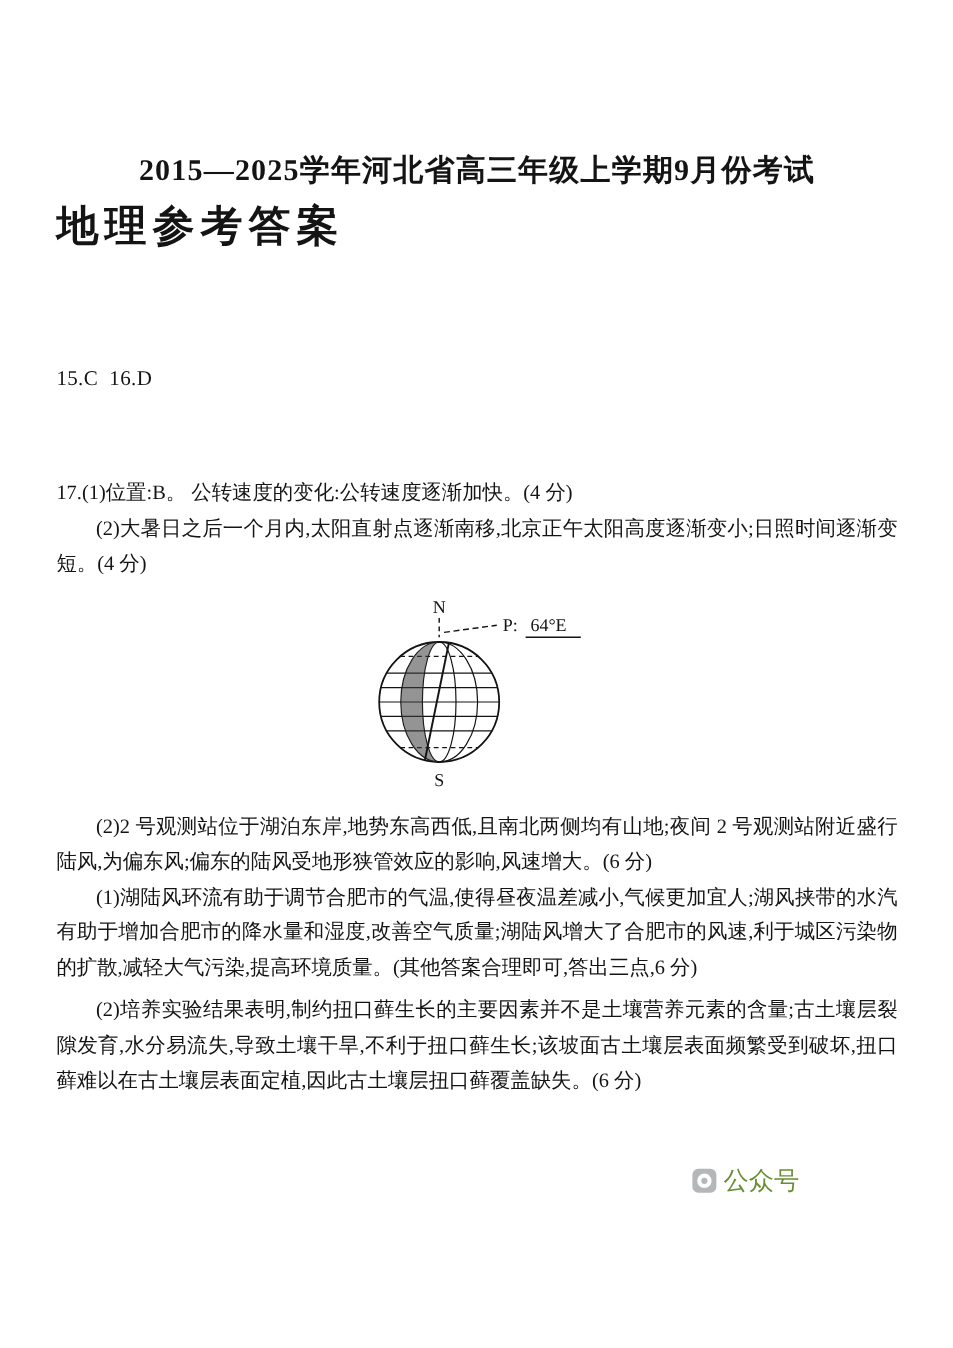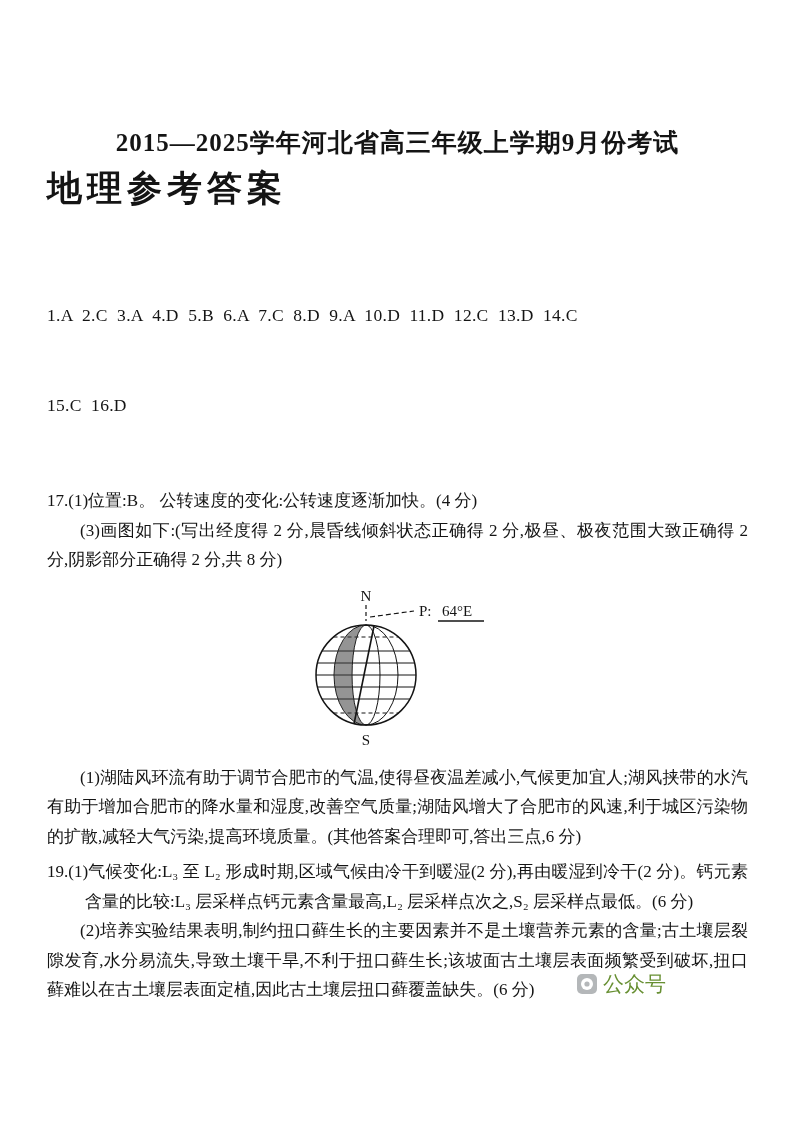--- a/index.html
+++ b/index.html
@@ -78,27 +78,26 @@
 </style>
 </head>
 <body>
 
 <div class="sheet">
 
   <div class="title">2015—2025学年河北省高三年级上学期9月份考试</div>
   <div class="subtitle">地理参考答案</div>
 
   <div class="answers">
-    <div>1.A  2.C  3.A  4.D  5.B  6.A  7.C  8.D  9.A  10.D  11.D  12.C  13.D  14.C</div>
     <div>15.C  16.D</div>
   </div>
 
   <div class="qblock">
     <p class="para q-first">17.(1)位置:B。  公转速度的变化:公转速度逐渐加快。(4 分)</p>
-    <p class="para q-part">(3)画图如下:(写出经度得 2 分,晨昏线倾斜状态正确得 2 分,极昼、极夜范围大致正确得 2 分,阴影部分正确得 2 分,共 8 分)</p>
+    <p class="para q-part">(2)大暑日之后一个月内,太阳直射点逐渐南移,北京正午太阳高度逐渐变小;日照时间逐渐变短。(4 分)</p>
 
     <div class="diagram-wrap">
       <svg width="300" height="168" viewBox="0 0 300 168">
 
         <text x="118" y="16" text-anchor="middle">N</text>
 
         <line x1="118" y1="20" x2="118" y2="36" stroke="#141414" stroke-width="1.2" stroke-dasharray="4 3"></line>
 
         <line x1="122" y1="32" x2="166" y2="26" stroke="#141414" stroke-width="1.2" stroke-dasharray="5 3"></line>
 
@@ -122,25 +121,25 @@
         <path d="M118,40 A32,50 0 0 0 118,140 A14,50 0 0 1 118,40 Z" fill="#3c3c3c" fill-opacity="0.55" stroke="none"></path>
 
         <line x1="126" y1="41" x2="106" y2="139" stroke="#141414" stroke-width="1.6"></line>
 
         <text x="118" y="160" text-anchor="middle">S</text>
       </svg>
     </div>
   </div>
 
   <div class="qblock">
+    <p class="para q-part">(2)2 号观测站位于湖泊东岸,地势东高西低,且南北两侧均有山地;夜间 2 号观测站附近盛行陆风,为偏东风;偏东的陆风受地形狭管效应的影响,风速增大。(6 分)</p>
     <p class="para q-part">(1)湖陆风环流有助于调节合肥市的气温,使得昼夜温差减小,气候更加宜人;湖风挟带的水汽有助于增加合肥市的降水量和湿度,改善空气质量;湖陆风增大了合肥市的风速,利于城区污染物的扩散,减轻大气污染,提高环境质量。(其他答案合理即可,答出三点,6 分)</p>
   </div>
 
   <div class="qblock">
-    <p class="para q-first">19.(1)气候变化:L₃ 至 L₂ 形成时期,区域气候由冷干到暖湿(2 分),再由暖湿到冷干(2 分)。钙元素含量的比较:L₃ 层采样点钙元素含量最高,L₂ 层采样点次之,S₂ 层采样点最低。(6 分)</p>
     <p class="para q-part">(2)培养实验结果表明,制约扭口藓生长的主要因素并不是土壤营养元素的含量;古土壤层裂隙发育,水分易流失,导致土壤干旱,不利于扭口藓生长;该坡面古土壤层表面频繁受到破坏,扭口藓难以在古土壤层表面定植,因此古土壤层扭口藓覆盖缺失。(6 分)</p>
   </div>
 
 </div>
 
 <div class="watermark">
   <svg width="22" height="22" viewBox="0 0 22 22">
     <rect x="1" y="1" width="20" height="20" rx="5" fill="#a7abad"></rect>
     <circle cx="11" cy="11" r="6" fill="#ffffff"></circle>
     <circle cx="11" cy="11" r="2.6" fill="#a7abad"></circle>

